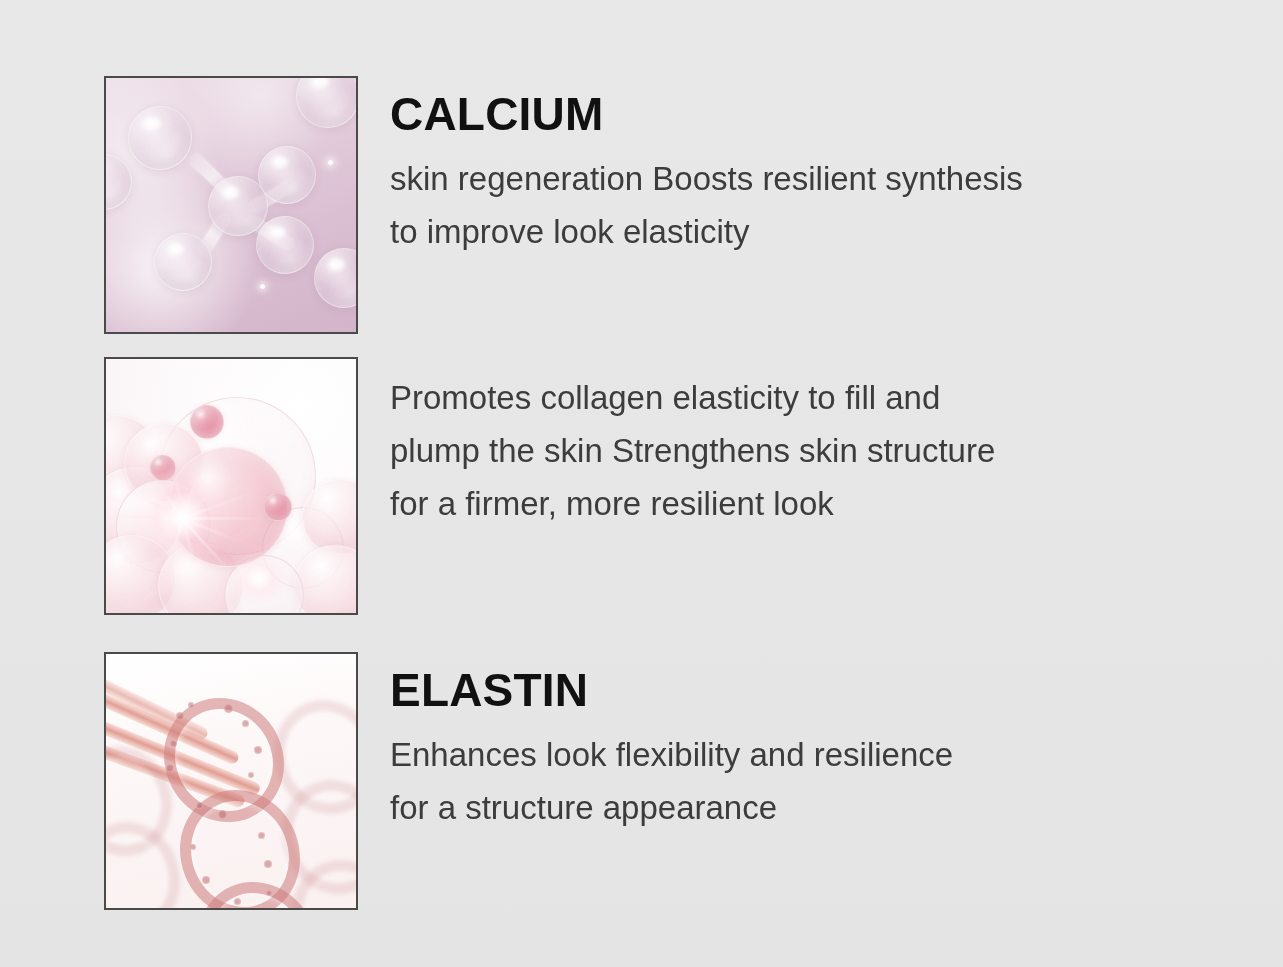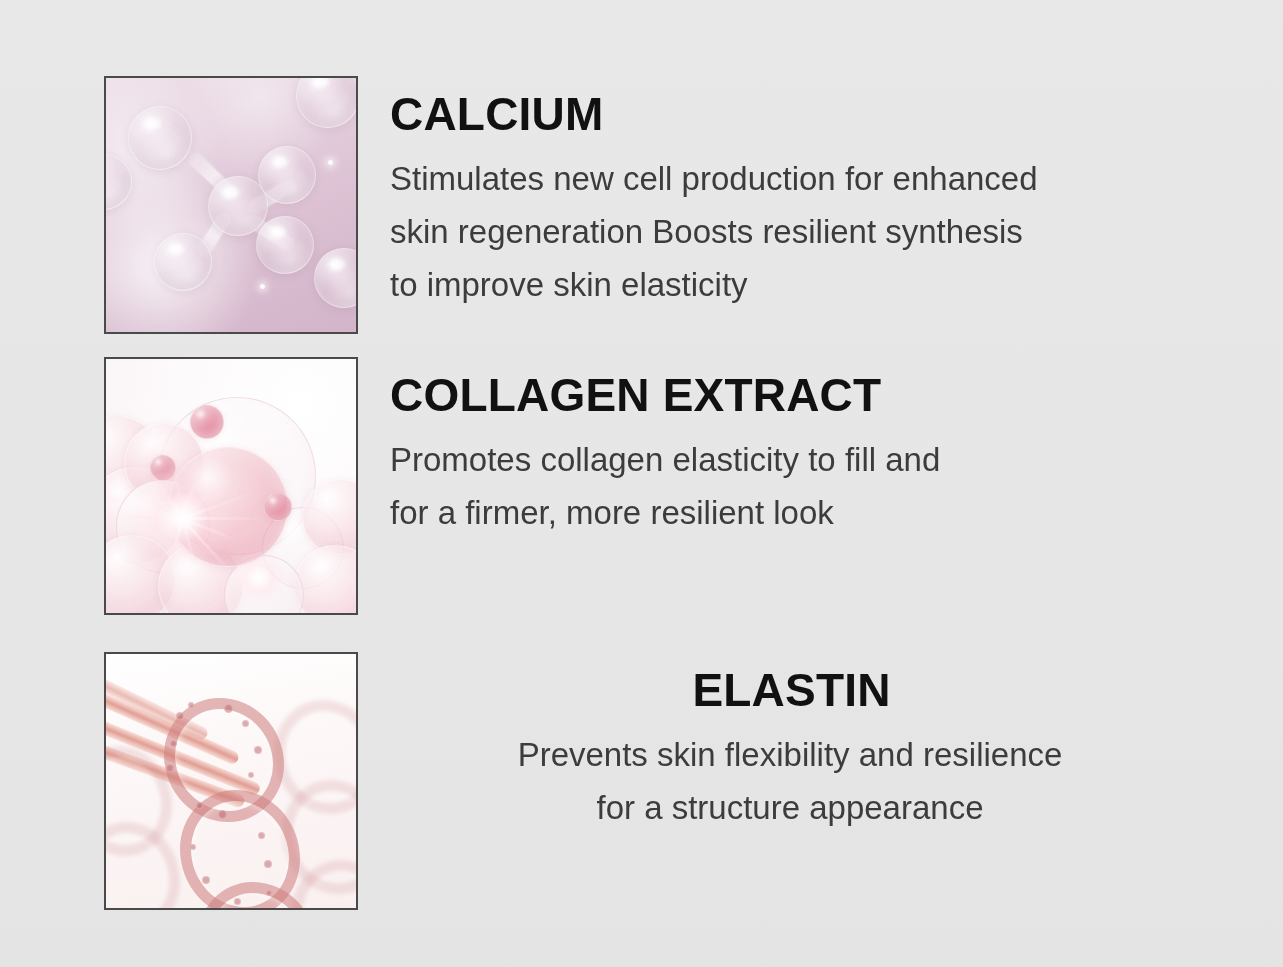--- a/index.html
+++ b/index.html
@@ -25,21 +25,21 @@
   .ingredient-row {
     position: absolute;
     left: 0;
     width: 1283px;
     display: flex;
     align-items: flex-start;
   }
 
   .row-1 { top: 76px; }
   .row-2 { top: 357px; }
-  .row-3 { top: 652px; text-align: center; }
+  .row-3 { top: 652px; }
 
   
   .thumb-frame {
     flex: 0 0 auto;
     margin-left: 104px;
     width: 250px;
     height: 254px;
     border: 2px solid #4a4a4a;
     box-sizing: content-box;
     position: relative;
@@ -232,23 +232,22 @@
         <div class="sph" style="left:208px; top:170px; width:58px;  height:58px;"></div>
         <div class="sph" style="left:-30px; top:76px;  width:54px;  height:54px;"></div>
         <div class="spark" style="left:222px; top:82px;"></div>
         <div class="spark" style="left:154px; top:206px;"></div>
       </div>
     </div>
 
     <div class="text-col">
       <h2 class="ingredient-title">CALCIUM</h2>
       <p class="ingredient-desc">
-        <span class="line">Stimulates new cell production for enhanced</span>
         <span class="line">skin regeneration Boosts resilient synthesis</span>
-        <span class="line">to improve skin elasticity</span>
+        <span class="line">to improve look elasticity</span>
       </p>
     </div>
   </div>
 
   <div class="ingredient-row row-2">
 
     <div class="thumb-frame">
       <div class="thumb-inner art-bubbles">
 
         <div class="bub clear" style="left:52px;  top:38px;  width:156px; height:156px;"></div>
@@ -285,23 +284,23 @@
           <div class="ray" style="transform:rotate(262deg) scaleX(0.33);"></div>
           <div class="ray" style="transform:rotate(290deg) scaleX(0.44);"></div>
           <div class="ray" style="transform:rotate(318deg) scaleX(0.38);"></div>
           <div class="ray" style="transform:rotate(340deg) scaleX(0.52);"></div>
         </div>
         <div class="flare" style="left:122px; top:188px; width:62px; height:62px;"></div>
       </div>
     </div>
 
     <div class="text-col">
-      <h2 class="ingredient-title">COLLAGEN EXTRACT</h2>
       <p class="ingredient-desc">
         <span class="line">Promotes collagen elasticity to fill and</span>
+        <span class="line">plump the skin Strengthens skin structure</span>
         <span class="line">for a firmer, more resilient look</span>
       </p>
     </div>
   </div>
 
   <div class="ingredient-row row-3">
 
     <div class="thumb-frame">
       <div class="thumb-inner art-dna">
 
@@ -335,19 +334,19 @@
         <div class="bead" style="left:84px;  top:190px; width:6px;  height:6px;"></div>
         <div class="bead" style="left:96px;  top:222px; width:8px;  height:8px;"></div>
         <div class="bead" style="left:128px; top:244px; width:7px;  height:7px;"></div>
         <div class="bead" style="left:160px; top:236px; width:6px;  height:6px;"></div>
       </div>
     </div>
 
     <div class="text-col">
       <h2 class="ingredient-title">ELASTIN</h2>
       <p class="ingredient-desc">
-        <span class="line">Prevents skin flexibility and resilience</span>
+        <span class="line">Enhances look flexibility and resilience</span>
         <span class="line">for a structure appearance</span>
       </p>
     </div>
   </div>
 
 </div>
 
 </body></html>

